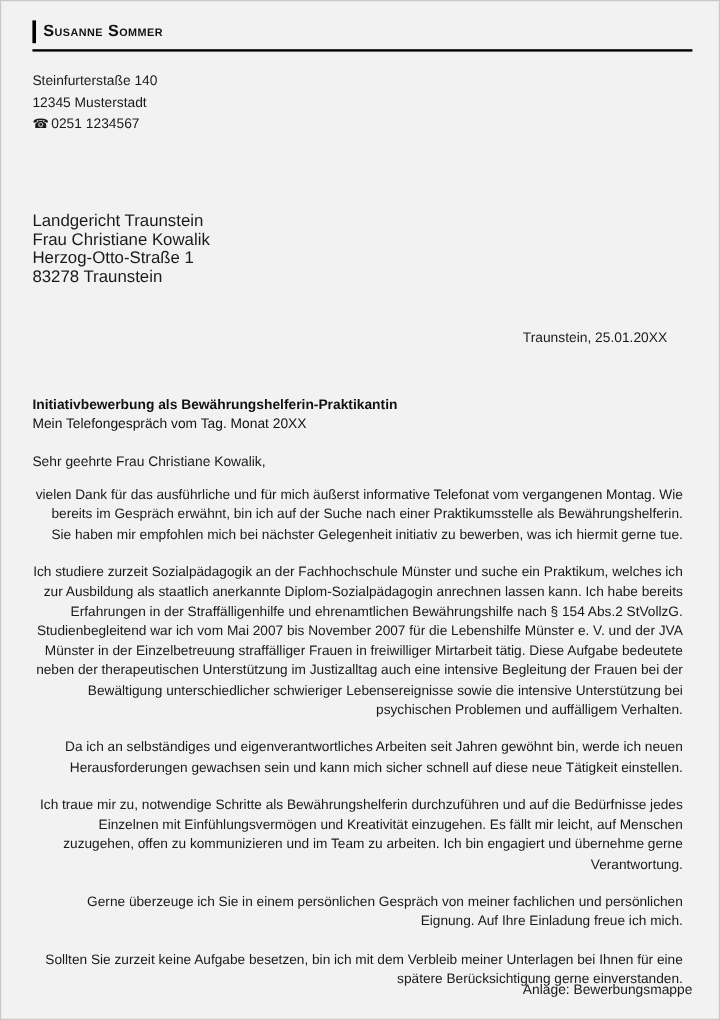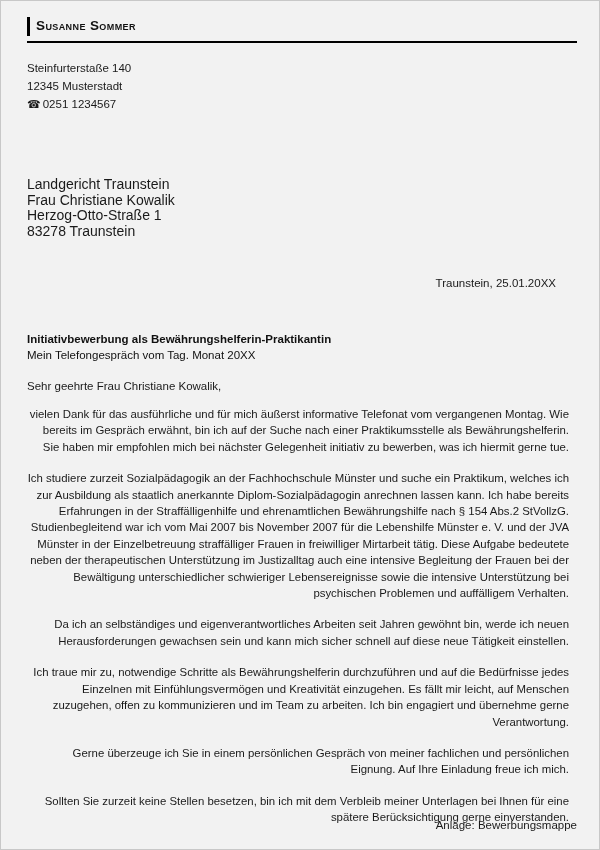--- a/index.html
+++ b/index.html
@@ -166,19 +166,19 @@
     </div>
 
     <div class="salutation">Sehr geehrte Frau Christiane Kowalik,</div>
 
     <div class="body-block">
       <p class="para">vielen Dank für das ausführliche und für mich äußerst informative Telefonat vom vergangenen Montag. Wie bereits im Gespräch erwähnt, bin ich auf der Suche nach einer Praktikumsstelle als Bewährungshelferin. Sie haben mir empfohlen mich bei nächster Gelegenheit initiativ zu bewerben, was ich hiermit gerne tue.</p>
       <p class="para">Ich studiere zurzeit Sozialpädagogik an der Fachhochschule Münster und suche ein Praktikum, welches ich zur Ausbildung als staatlich anerkannte Diplom-Sozialpädagogin anrechnen lassen kann. Ich habe bereits Erfahrungen in der Straffälligenhilfe und ehrenamtlichen Bewährungshilfe nach § 154 Abs.2 StVollzG. Studienbegleitend war ich vom Mai 2007 bis November 2007 für die Lebenshilfe Münster e. V. und der JVA Münster in der Einzelbetreuung straffälliger Frauen in freiwilliger Mirtarbeit tätig. Diese Aufgabe bedeutete neben der therapeutischen Unterstützung im Justizalltag auch eine intensive Begleitung der Frauen bei der Bewältigung unterschiedlicher schwieriger Lebensereignisse sowie die intensive Unterstützung bei psychischen Problemen und auffälligem Verhalten.</p>
       <p class="para">Da ich an selbständiges und eigenverantwortliches Arbeiten seit Jahren gewöhnt bin, werde ich neuen Herausforderungen gewachsen sein und kann mich sicher schnell auf diese neue Tätigkeit einstellen.</p>
       <p class="para">Ich traue mir zu, notwendige Schritte als Bewährungshelferin durchzuführen und auf die Bedürfnisse jedes Einzelnen mit Einfühlungsvermögen und Kreativität einzugehen. Es fällt mir leicht, auf Menschen zuzugehen, offen zu kommunizieren und im Team zu arbeiten. Ich bin engagiert und übernehme gerne Verantwortung.</p>
       <p class="para">Gerne überzeuge ich Sie in einem persönlichen Gespräch von meiner fachlichen und persönlichen Eignung. Auf Ihre Einladung freue ich mich.</p>
-      <p class="para">Sollten Sie zurzeit keine Stellen besetzen, bin ich mit dem Verbleib meiner Unterlagen bei Ihnen für eine spätere Berücksichtigung gerne einverstanden.</p>
+      <p class="para">Sollten Sie zurzeit keine Aufgabe besetzen, bin ich mit dem Verbleib meiner Unterlagen bei Ihnen für eine spätere Berücksichtigung gerne einverstanden.</p>
     </div>
 
     <div class="enclosure">Anlage: Bewerbungsmappe</div>
 
   </div>
 </div>
 
 </body></html>

